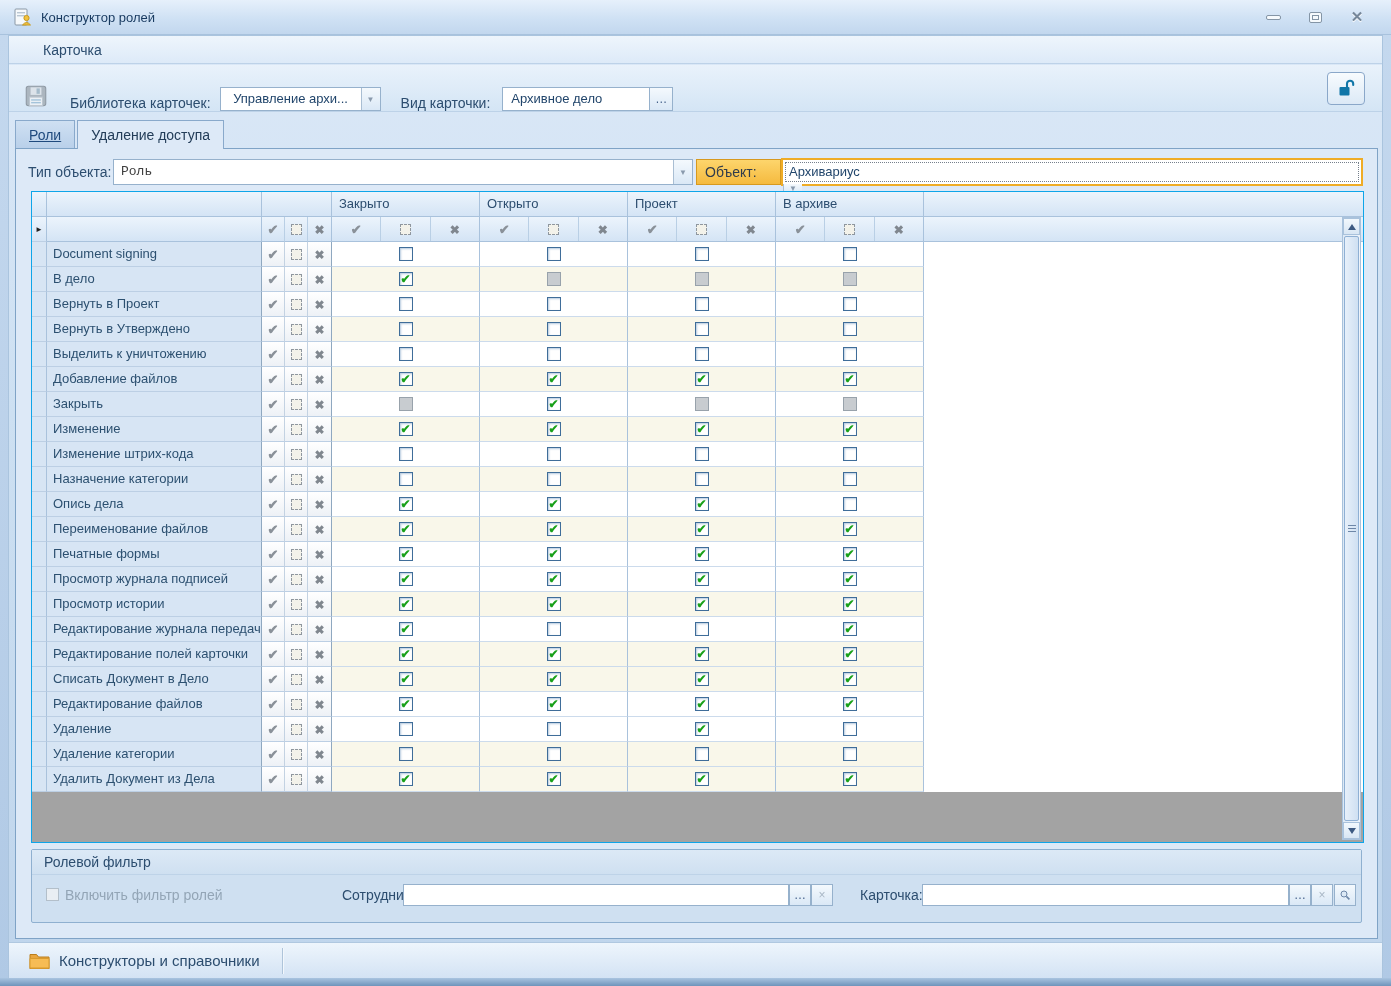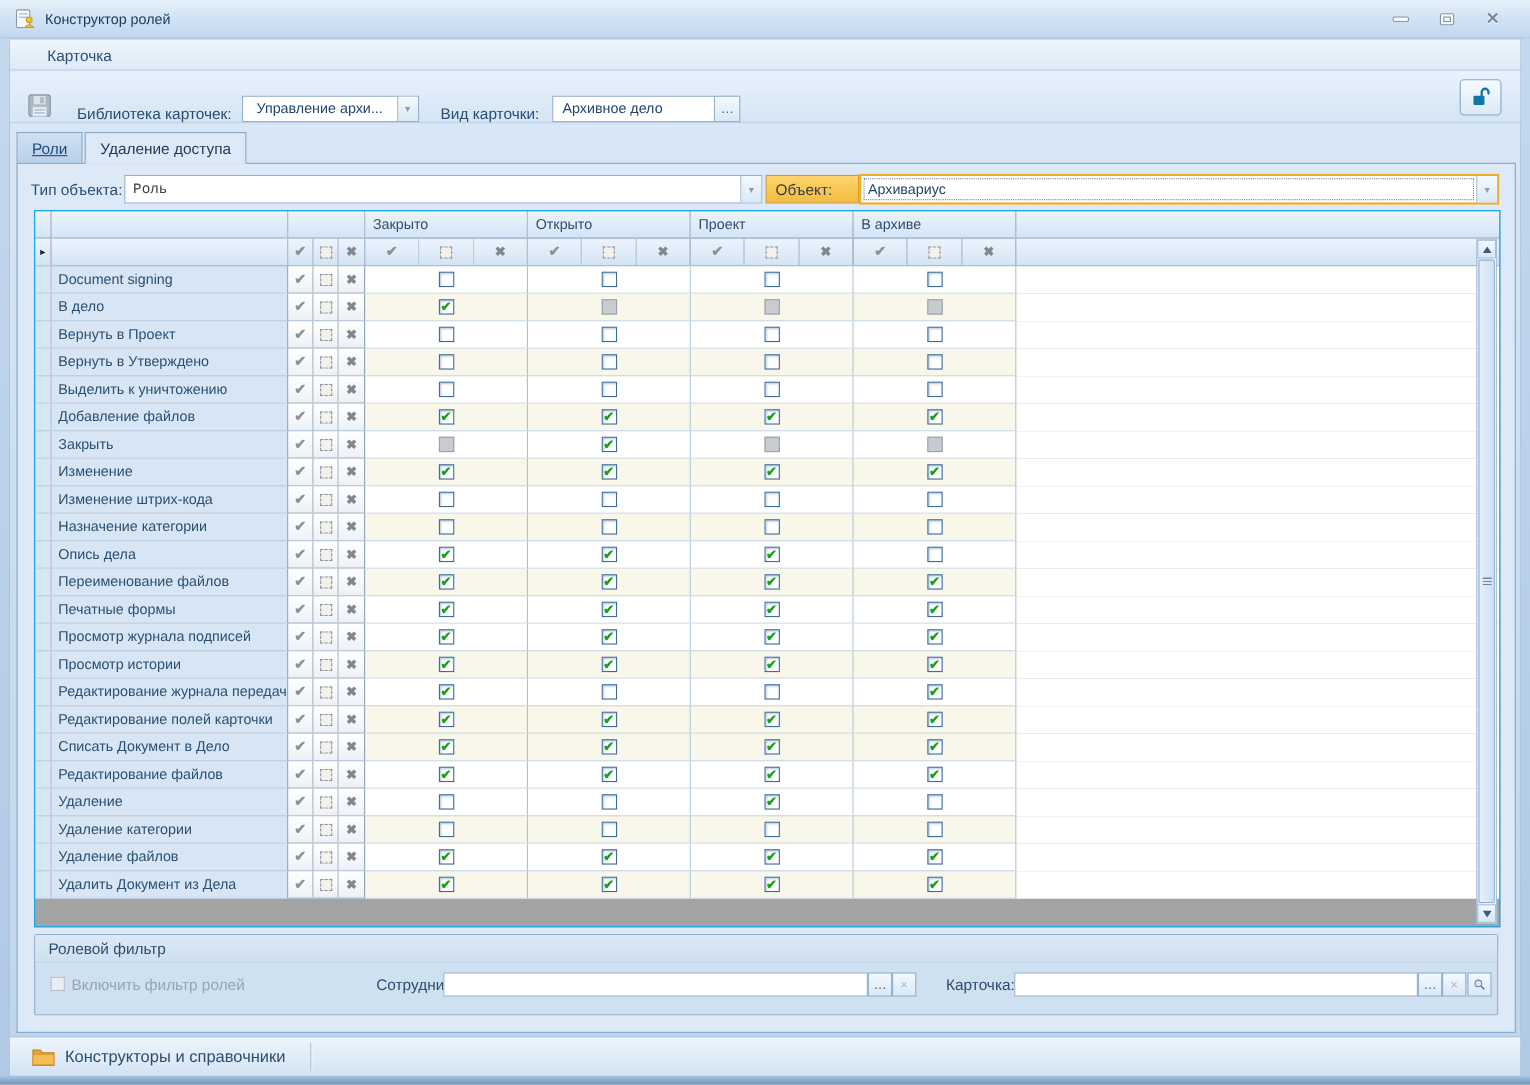--- a/index.html
+++ b/index.html
@@ -56,21 +56,21 @@
   
   .panel { position:absolute; left:6px; top:112px; width:1363px; height:791px;
     border:1px solid #7fa3c6; background:#dde9f7; z-index:2; }
 
   
   .flt-lbl { position:absolute; top:15px; font-size:14px; color:#2c4d6f; }
   .type-combo { position:absolute; left:97px; top:10px; width:580px; height:26px; display:flex; border:1px solid #96b1cc; background:#fff; }
   .type-combo .cv { flex:1; font-size:13px; color:#404040; line-height:24px; padding-left:7px;font-family:Liberation Mono, monospace; }
   .obj-label { position:absolute; left:680px; top:10px; width:85px; height:26px;
     background:linear-gradient(#fdd56c,#f5ba3f); border:1px solid #d7991f; font-size:14px; color:#303c4c; line-height:24px; padding-left:8px; }
-  .obj-combo { position:absolute; left:765px; top:9px; width:582px; height:28px; border:2px solid #efac26; background:#fff; display:flex; }
+  .obj-combo { position:absolute; left:765px; top:9px; width:582px; height:28px; border:2px solid #efac26; background:#fff; display:flex;flex-direction:column; }
   .obj-combo .cv { flex:1; font-size:13px; color:#21456b; line-height:24px; padding-left:6px; outline:1px dotted #76808c; outline-offset:-3px; }
 
   
   .grid { position:absolute; left:15px; top:42px; width:1333px; height:652px;
     border:1px solid #0ea5e9; background:#a3a3a3; overflow:hidden; }
   .g-row { display:grid; grid-template-columns:15px 215px 23px 23px 24px 148px 148px 148px 148px 1fr; height:25px; }
   .gc { overflow:hidden; white-space:nowrap; }
   .hbg { background:linear-gradient(#ecf4fc,#d4e4f5); border-right:1px solid #a9c2dc; border-bottom:1px solid #a9c2dc; }
   .grp-lbl { font-size:13px; color:#2c4d6f; line-height:23px; padding-left:7px; }
   .icons-merged { grid-column:3/6; }
@@ -832,46 +832,20 @@
                 <span class="cb"></span>
               </div>
               <div class="gc val">
                 <span class="cb"></span>
               </div>
               <div class="gc val">
                 <span class="cb"></span>
               </div>
               <div class="gc fill"></div>
             </div>
-            <div class="g-row odd">
-              <div class="gc ind"></div>
-              <div class="gc name">Удаление файлов</div>
-              <div class="gc ric">
-                <span class="i-check"></span>
-              </div>
-              <div class="gc ric">
-                <span class="i-box"></span>
-              </div>
-              <div class="gc ric last">
-                <span class="i-cross"></span>
-              </div>
-              <div class="gc val">
-                <span class="cb c"></span>
-              </div>
-              <div class="gc val">
-                <span class="cb c"></span>
-              </div>
-              <div class="gc val">
-                <span class="cb c"></span>
-              </div>
-              <div class="gc val">
-                <span class="cb c"></span>
-              </div>
-              <div class="gc fill"></div>
-            </div>
             <div class="g-row even">
               <div class="gc ind"></div>
               <div class="gc name">Удалить Документ из Дела</div>
               <div class="gc ric">
                 <span class="i-check"></span>
               </div>
               <div class="gc ric">
                 <span class="i-box"></span>
               </div>
               <div class="gc ric last">

